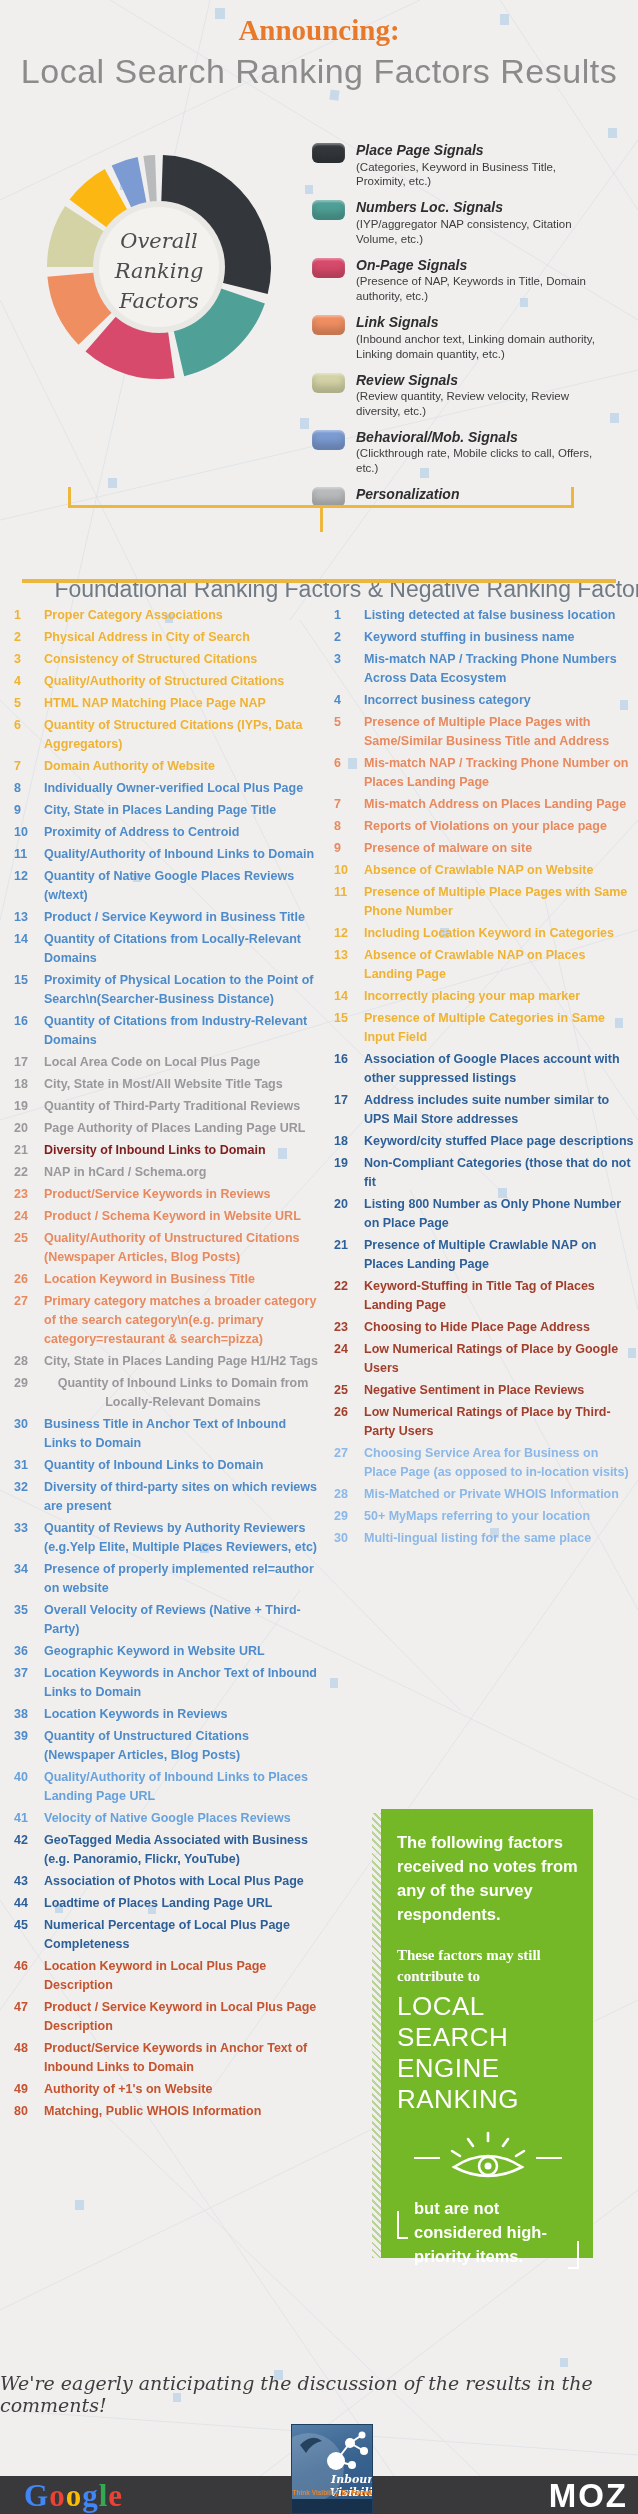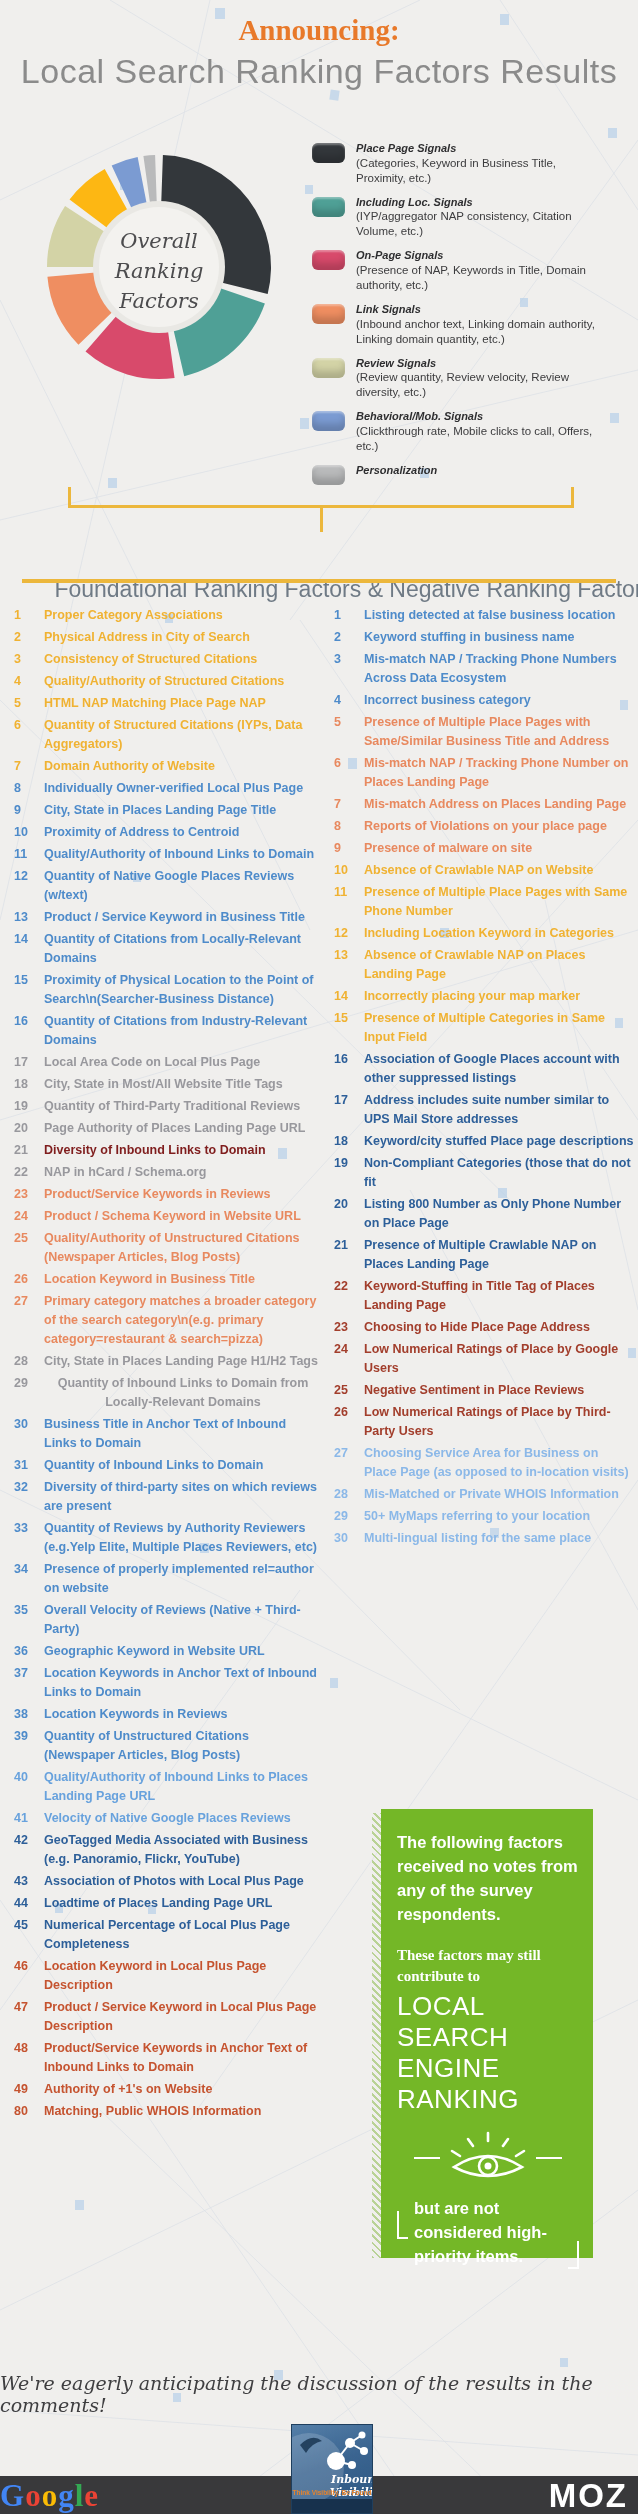--- a/index.html
+++ b/index.html
@@ -15,21 +15,21 @@
     font-size:34px;color:#8b8b8b;font-weight:400;letter-spacing:.5px;}
 
   
   .donut-wrap{left:44px;top:152px;width:230px;height:230px;}
 
   
   .legend{left:312px;top:142px;width:290px;}
   .legend-row{display:flex;margin-bottom:10px;}
   .swatch{width:33px;height:20px;border-radius:6px;margin-right:11px;flex:none;margin-top:1px;
           box-shadow:inset 0 -7px 7px rgba(0,0,0,.18), inset 0 2px 2px rgba(255,255,255,.35);}
-  .legend-label{font-size:11px;font-weight:700;font-style:italic;color:#2e2e30;line-height:1.25;}
+  .legend-label{font-size:14px;font-weight:700;font-style:italic;color:#2e2e30;line-height:1.25;}
   .legend-desc{font-size:11.5px;color:#3c3c3e;line-height:1.3;}
 
   
   .bar{background:#ecb73c;position:absolute;z-index:2;}
   .bracket-h{left:68px;top:505px;width:506px;height:3px;}
   .bracket-l{left:68px;top:487px;width:3px;height:21px;}
   .bracket-r{left:571px;top:487px;width:3px;height:21px;}
   .bracket-c{left:320px;top:505px;width:3px;height:27px;}
 
   .section-heading{top:530px;left:16px;width:100%;text-align:right;
@@ -56,21 +56,21 @@
   .eye-line{height:2px;background:#fff;width:26px;}
   .gb-note-row{display:flex;}
   .corner-l{width:9px;height:26px;border-left:2px solid #fff;border-bottom:2px solid #fff;margin:14px 6px 0 0;flex:none;}
   .corner-r{width:9px;height:26px;border-right:2px solid #fff;border-bottom:2px solid #fff;margin:44px 0 0 4px;flex:none;}
   .gb-note{font-size:16.5px;font-weight:700;line-height:1.45;}
 
   
   .footer-msg{top:2372px;left:0;width:100%;
     font-family:"DejaVu Serif",serif;font-style:italic;font-size:19px;color:#3e3e40;}
   .footer-bar{left:0;top:2476px;width:638px;height:38px;background:#39393b;z-index:3;}
-  .google-logo{left:0;top:2478px;z-index:4;font-family:"Liberation Serif",serif;
+  .google-logo{left:24px;top:2478px;z-index:4;font-family:"Liberation Serif",serif;
     font-weight:700;font-size:31px;letter-spacing:1px;}
   .moz-logo{right:10px;left:auto;top:2477px;z-index:4;color:#ffffff;
     font-weight:700;font-size:33px;letter-spacing:2px;}
   .iv-logo{left:291px;top:2424px;width:82px;height:90px;z-index:4;
     background:linear-gradient(160deg,#557fa8 0%,#3a6490 45%,#2c5680 100%);
     border:1px solid #1f3f5e;box-sizing:border-box;overflow:hidden;}
   .iv-circle{position:absolute;left:-18px;top:8px;width:70px;height:70px;border-radius:50%;
     background:rgba(255,255,255,.16);}
   .iv-name{position:absolute;left:0;top:48px;width:100%;text-align:center;
     font-family:"DejaVu Serif",serif;font-style:italic;font-weight:700;font-size:11px;color:#fff;padding-left:25px;}
@@ -169,21 +169,21 @@
       <div class="legend-row">
         <span class="swatch" style="background: rgb(51, 55, 59);"></span>
         <div>
           <div class="legend-label">Place Page Signals</div>
           <div class="legend-desc">(Categories, Keyword in Business Title, Proximity, etc.)</div>
         </div>
       </div>
       <div class="legend-row">
         <span class="swatch" style="background: rgb(79, 160, 150);"></span>
         <div>
-          <div class="legend-label">Including Loc. Signals</div>
+          <div class="legend-label">Numbers Loc. Signals</div>
           <div class="legend-desc">(IYP/aggregator NAP consistency, Citation Volume, etc.)</div>
         </div>
       </div>
       <div class="legend-row">
         <span class="swatch" style="background: rgb(216, 74, 107);"></span>
         <div>
           <div class="legend-label">On-Page Signals</div>
           <div class="legend-desc">(Presence of NAP, Keywords in Title, Domain authority, etc.)</div>
         </div>
       </div>

